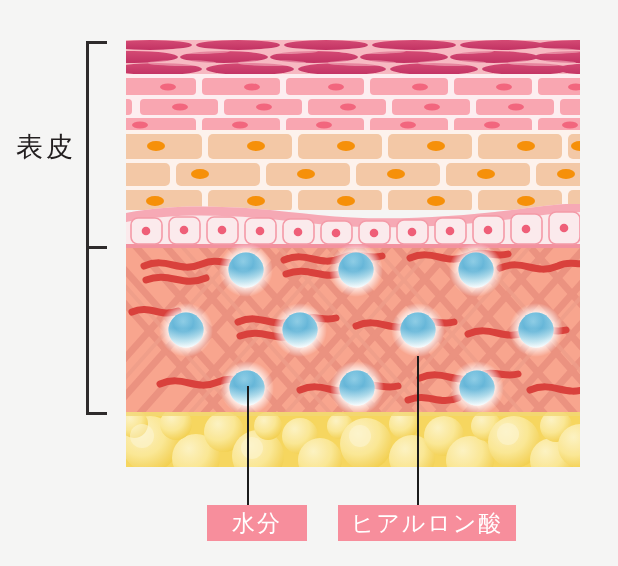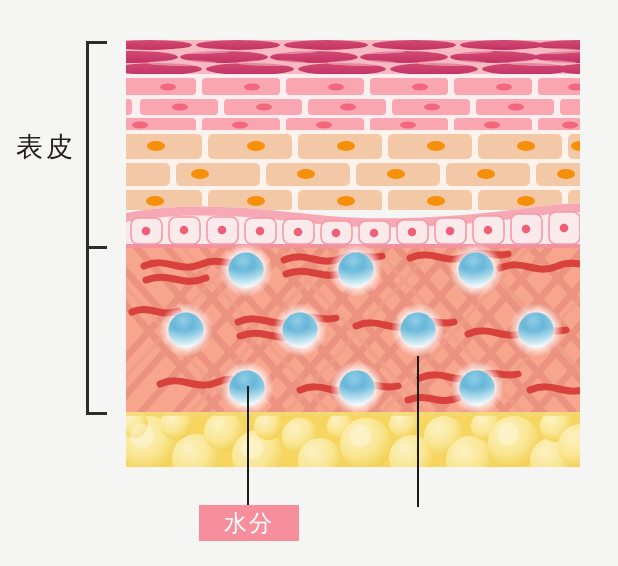--- a/index.html
+++ b/index.html
@@ -74,20 +74,21 @@
     position: absolute;
     background: #f78e9c;
     color: #ffffff;
     display: flex;
     align-items: center;
     justify-content: center;
     font-size: 23px;
     letter-spacing: 2px;
     white-space: nowrap;
     font-family: "DejaVu Sans", "Liberation Sans", sans-serif;
+    margin-left: 8px;
   }
   #box-moisture   { left: 199px; top: 493px; width: 100px; height: 36px; }
   #box-hyaluronic { left: 330px; top: 493px; width: 178px; height: 36px; }
 </style>
 </head>
 <body>
 
 <div id="stage">
 
   <svg class="layerart" width="618" height="566" viewBox="0 0 618 566">
@@ -482,14 +483,15 @@
     <div class="tick t-mid"></div>
     <div class="tick t-bot"></div>
   </div>
 
   <div class="side-label" id="label-epidermis">表皮</div>
 
   <div class="callout-line" id="line-moisture"></div>
   <div class="callout-line" id="line-hyaluronic"></div>
 
   <div class="callout-box" id="box-moisture">水分</div>
+  <div class="callout-box" id="box-hyaluronic">ヒアルロン酸</div>
 
 </div>
 
 </body></html>

